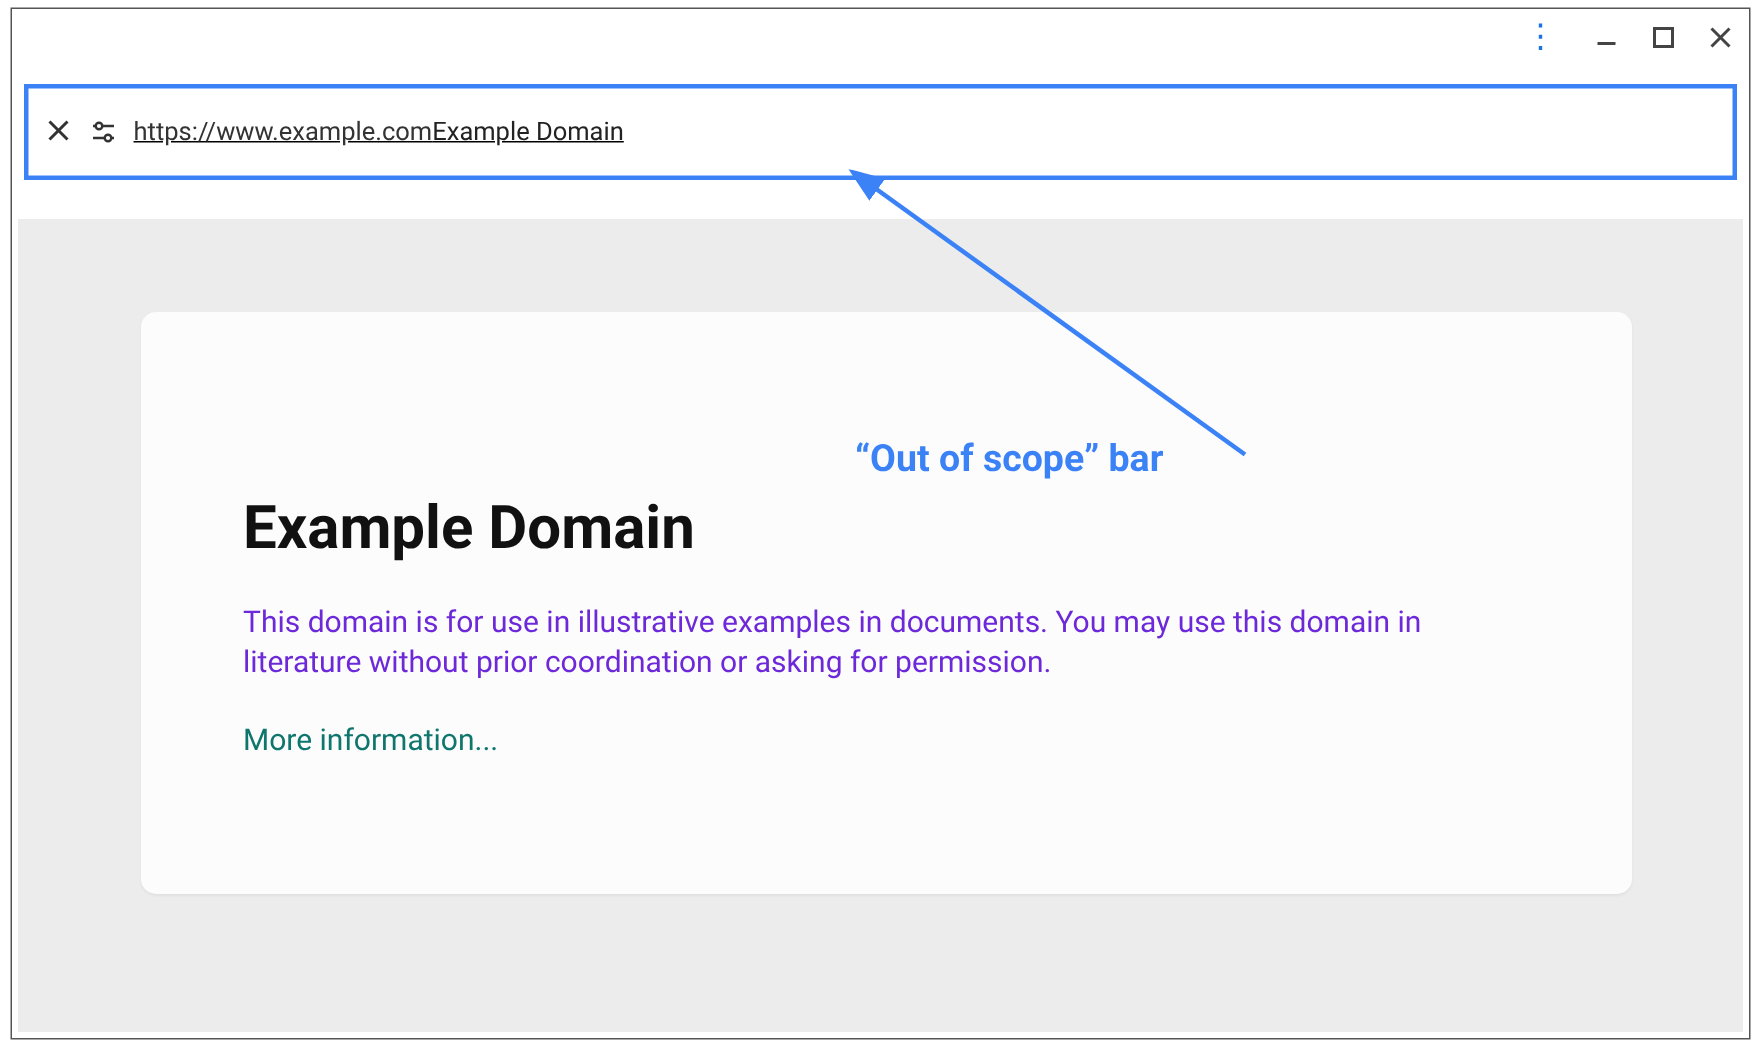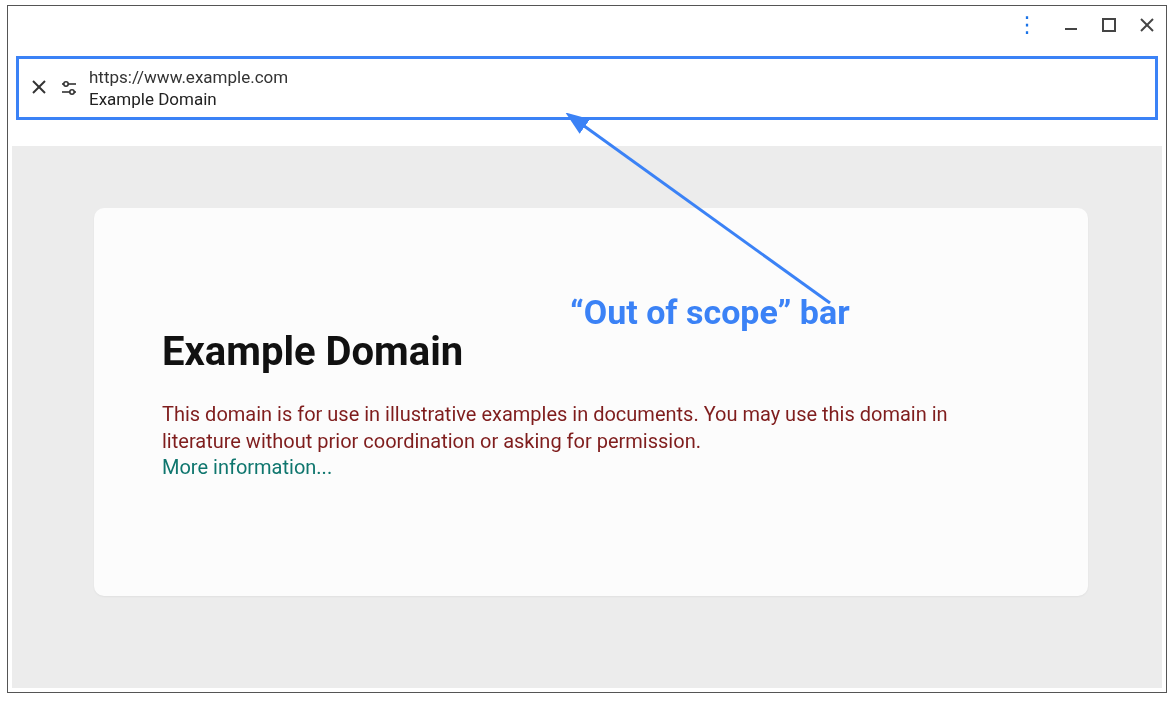--- a/index.html
+++ b/index.html
@@ -66,22 +66,23 @@
     }
     .scope-settings {
       width: 28px;
       display: flex;
       align-items: center;
       justify-content: center;
       margin-right: 6px;
     }
     .scope-text {
       display: flex;
-      flex-direction: column;
+      flex-direction: row;
       line-height: 1.3;
+      text-decoration: underline;
     }
     .scope-url { font-size: 17px; color: #333; }
     .scope-title { font-size: 17px; color: #222; }
 
     .content-area {
       position: absolute;
       top: 140px;
       left: 4px;
       right: 4px;
       bottom: 4px;
@@ -99,42 +100,43 @@
       padding: 120px 68px 40px 68px;
     }
     .card-heading {
       font-size: 40px;
       font-weight: 700;
       color: #111;
       margin-bottom: 26px;
     }
     .card-body {
       font-size: 20px;
-      color: #7f1d1d;
+      color: #6d28d9;
       line-height: 1.35;
+      margin-bottom: 26px;
       max-width: 820px;
     }
     .card-link {
       font-size: 20px;
       color: #0f766e;
       text-decoration: none;
       cursor: pointer;
     }
 
     .annotation-arrow {
       position: absolute;
       top: 113px;
       left: 470px;
       pointer-events: none;
     }
     .annotation-label {
       position: absolute;
       top: 292px;
       left: 570px;
-      font-size: 34px;
+      font-size: 25px;
       font-weight: 700;
       color: #3b82f6;
       pointer-events: none;
     }
   </style>
 </head>
 <body>
 
 <div class="outer-frame">
 

